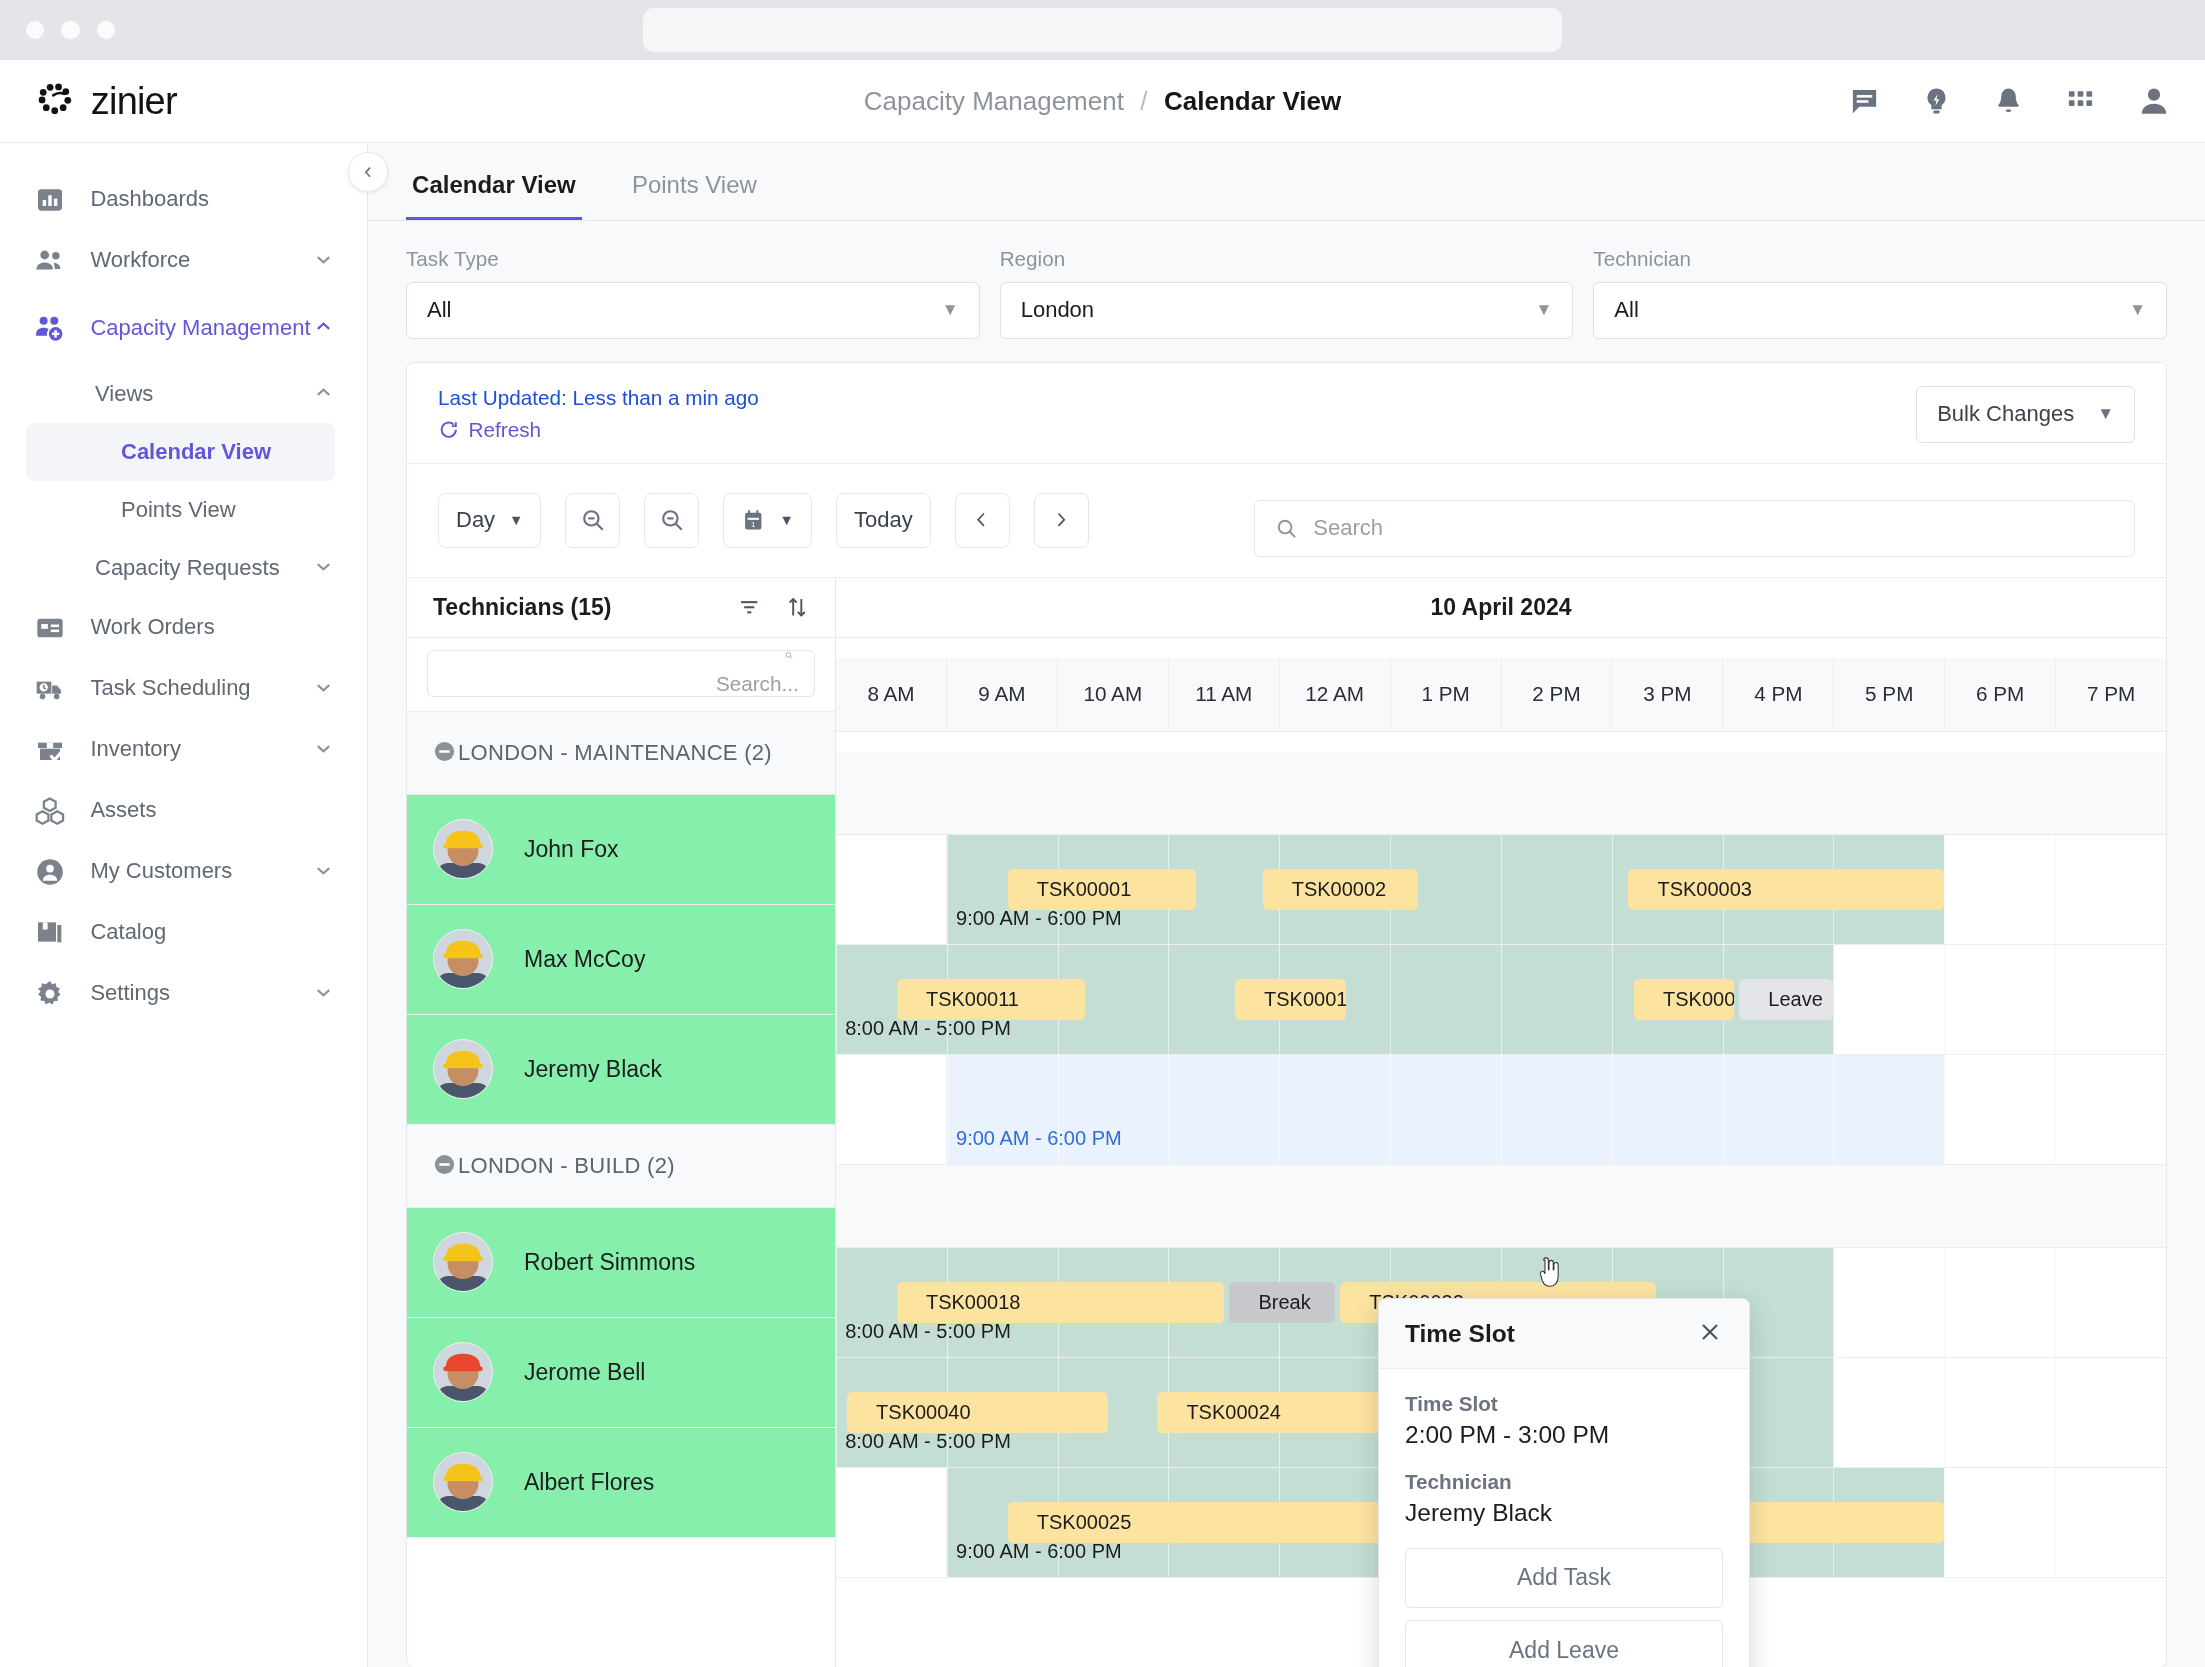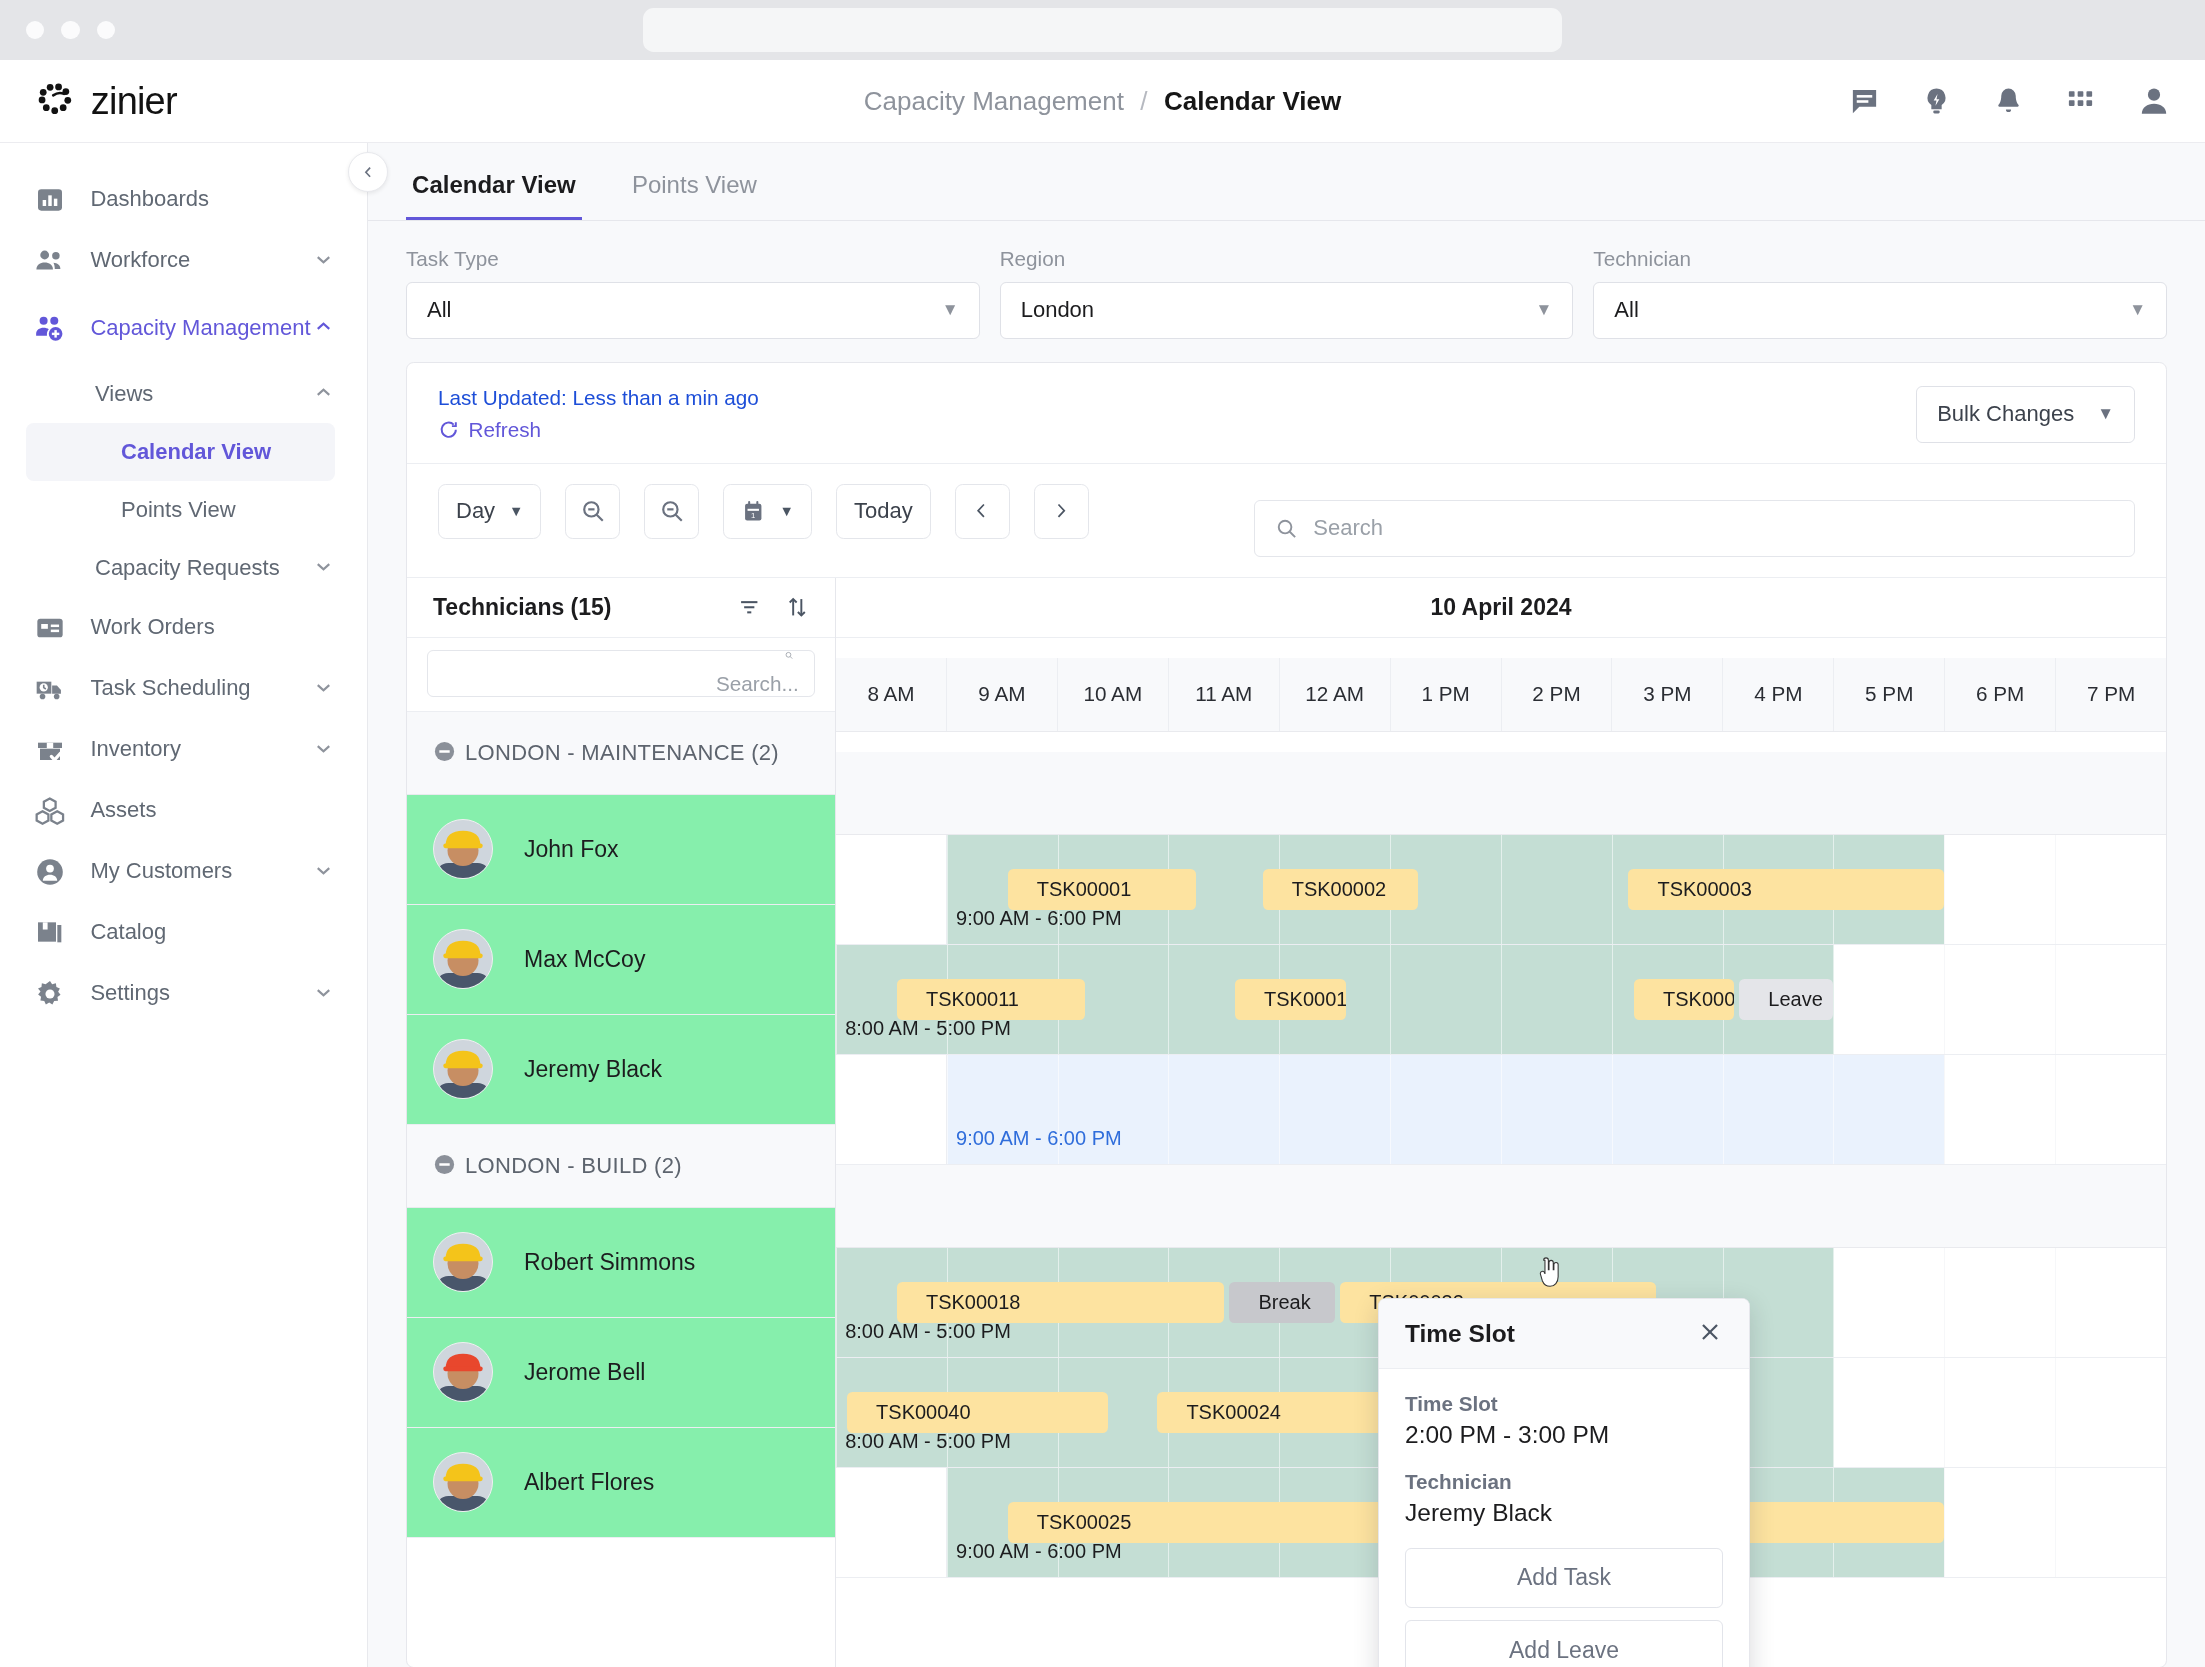--- a/index.html
+++ b/index.html
@@ -114,21 +114,21 @@
   .refresh { display: flex; align-items: center; gap: 9.2px; margin-top: 7.7px; cursor: pointer; }
   .refresh span { font-size: 20.7px; color: #6257d9; }
   .bulk {
     margin-left: auto; height: 57px; border: 0.8px solid #dfe1e7; border-radius: 6.1px;
     display: flex; align-items: center; padding: 0 20px; gap: 23px; cursor: pointer;
     font-size: 22px; color: #3c424c; background: #fff;
   }
   .bulk .caret { color: #6b7280; font-size: 17px; }
 
   .toolbar {
-    display: flex; gap: 24px; padding: 20px 31px;
+    display: flex; align-items: center; gap: 24px; padding: 20px 31px;
     border-bottom: 0.8px solid #eceef2;
   }
   .tbtn {
     height: 55px; min-width: 55px; background: #fff; border: 0.8px solid #e4e6eb;
     border-radius: 7.7px; display: flex; align-items: center; justify-content: center;
     gap: 13.8px; padding: 0 17px; font-size: 22px; color: #3c424c; cursor: pointer;
   }
   .tbtn .caret { color: #4b5563; font-size: 14.5px; }
   .tbtn.icononly { padding: 0; width: 55px; }
   .searchbox {
@@ -149,21 +149,21 @@
   .tech-head .t { font-size: 23px; font-weight: 700; color: #1c1c1e; }
   .tech-head .acts { margin-left: auto; display: flex; gap: 23px; align-items: center; }
   .tech-search-row { padding: 12.3px 20px 13.8px; border-bottom: 0.8px solid #eceef2; }
   .tech-search {
     height: 47px; border: 0.8px solid #e4e6eb; border-radius: 6.1px; display: flex;
     align-items: flex-end; padding: 0 15.3px; gap: 12.3px; background: #fff; flex-direction: column;
   }
   .tech-search .ph { font-size: 20.7px; color: #9aa0a8; }
 
   .group-row {
-    height: 83px; display: flex; align-items: center; padding: 0 26px; gap: 9px;
+    height: 83px; display: flex; align-items: center; padding: 0 26px; gap: 2px;
     background: #f8f9fb; border-bottom: 0.8px solid #e9eaee;
   }
   .group-row .g-lbl { font-size: 22px; color: #5d646e; letter-spacing: 0.3px; }
   .tech-row {
     height: 110px; display: flex; align-items: center; padding: 0 26px; gap: 31px;
     border-bottom: 0.8px solid #eceef2; background: #86efac;
   }
   .avatar {
     width: 60px; height: 60px; border-radius: 50%; flex: 0 0 60px; overflow: hidden;
     border: 1.5px solid #f0f0f2; position: relative; background: #cfd6dd;

